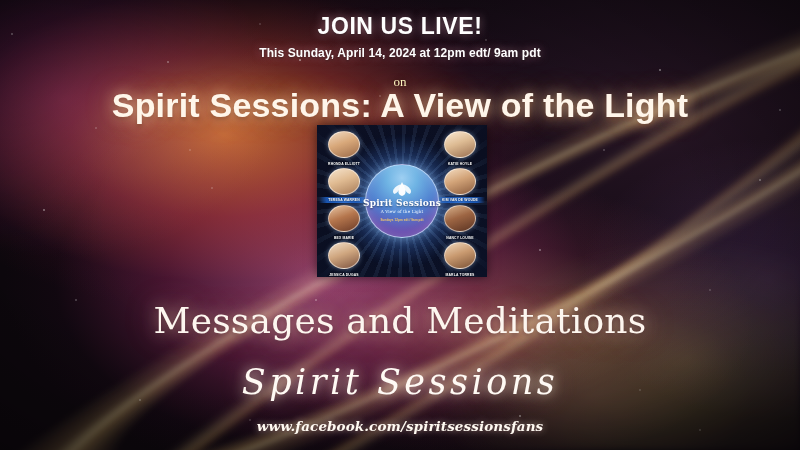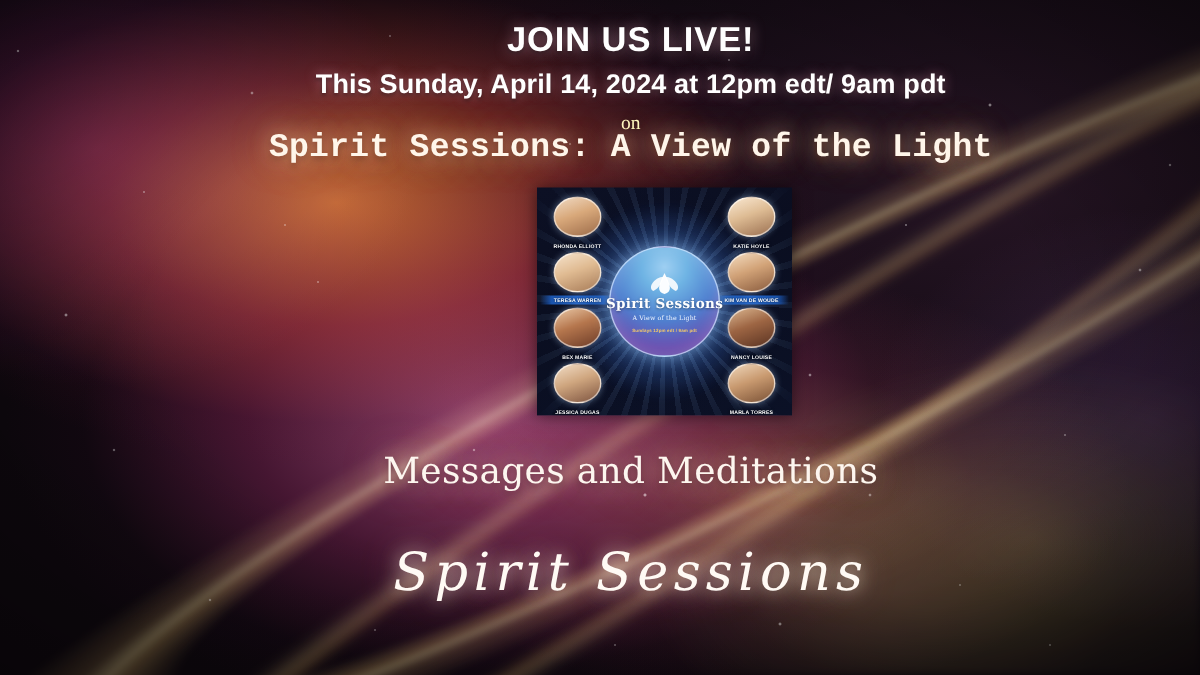--- a/index.html
+++ b/index.html
@@ -100,56 +100,56 @@
       radial-gradient(1.2px 1.2px at 580px 330px, rgba(255,255,255,0.65), transparent),
       radial-gradient(1px 1px at 460px 270px, rgba(255,255,255,0.45), transparent),
       radial-gradient(1.4px 1.4px at 300px 60px, rgba(255,255,255,0.8), transparent),
       radial-gradient(1px 1px at 190px 150px, rgba(255,255,255,0.5), transparent),
       radial-gradient(1.1px 1.1px at 780px 110px, rgba(255,255,255,0.6), transparent),
       radial-gradient(1px 1px at 410px 430px, rgba(255,255,255,0.5), transparent);
     background-repeat:no-repeat;
   }
 
   
-  .content { position:absolute; inset:0; text-align:center;margin-left:41px; }
+  .content { position:absolute; inset:0; text-align:center; }
 
   .join-live {
     position:absolute; top:13px; left:0; right:0;
     font-size:23px; font-weight:bold; color:#ffffff;
     letter-spacing:0.6px;
     text-shadow:0 0 9px rgba(255,190,210,0.55), 0 1px 3px rgba(0,0,0,0.55);
   }
 
   .date-line {
     position:absolute; top:46px; left:0; right:0;
-    font-size:18px; font-weight:bold; color:#ffffff;
+    font-size:12px; font-weight:bold; color:#ffffff;
     letter-spacing:0.1px;
     text-shadow:0 0 8px rgba(255,180,200,0.5), 0 1px 3px rgba(0,0,0,0.6);
   }
 
   .on-word {
     position:absolute; top:74px; left:0; right:0;
     font-size:13px; color:#fef9c3;
     font-family:"Liberation Serif", serif;
     text-shadow:0 0 6px rgba(0,0,0,0.5);
   }
 
   .series-title {
     position:absolute; top:86px; left:0; right:0;
-    font-family:Liberation Mono, monospace;
-    font-size:22px; font-weight:bold;
+    font-family:Liberation Sans, sans-serif;
+    font-size:34px; font-weight:bold;
     color:#fff6ea;
     letter-spacing:0.2px;
     text-shadow:0 0 14px rgba(255,220,170,0.75), 0 0 30px rgba(255,170,110,0.45), 0 2px 4px rgba(70,20,10,0.55);
   }
 
   .main-title {
     position:absolute; top:300px; left:0; right:0;
     font-family:"DejaVu Serif", serif;
-    font-size:24px; font-weight:normal;
+    font-size:36px; font-weight:normal;
     color:#fdf6ef;
     letter-spacing:0.2px;
     text-shadow:0 0 16px rgba(255,225,195,0.6), 0 0 34px rgba(255,160,130,0.35), 0 2px 4px rgba(50,15,30,0.5);
   }
 
   .with-word {
     position:absolute; top:345px; left:0; right:0;
     font-size:12px; color:#f0e2dc;
     font-family:"Liberation Serif", serif;
     text-shadow:0 0 6px rgba(0,0,0,0.45);
@@ -360,15 +360,16 @@
           <path d="M23 9 C29 9 36 13 39 19 C41 23 40 27 37 28 C32 26 27 20 24 13 Z" fill="#ffffff" opacity="0.88"></path>
         </svg>
         <div class="badge-title">Spirit Sessions</div>
         <div class="badge-sub">A View of the Light</div>
         <div class="badge-meta">Sundays 12pm edt / 9am pdt</div>
       </div>
     </div>
 
     <div class="main-title">Messages and Meditations</div>
     <div class="brand-script">Spirit Sessions</div>
+    <div class="fb-url">www.facebook.com/spiritsessionsfans</div>
 
   </div>
 </div>
 
 </body></html>

